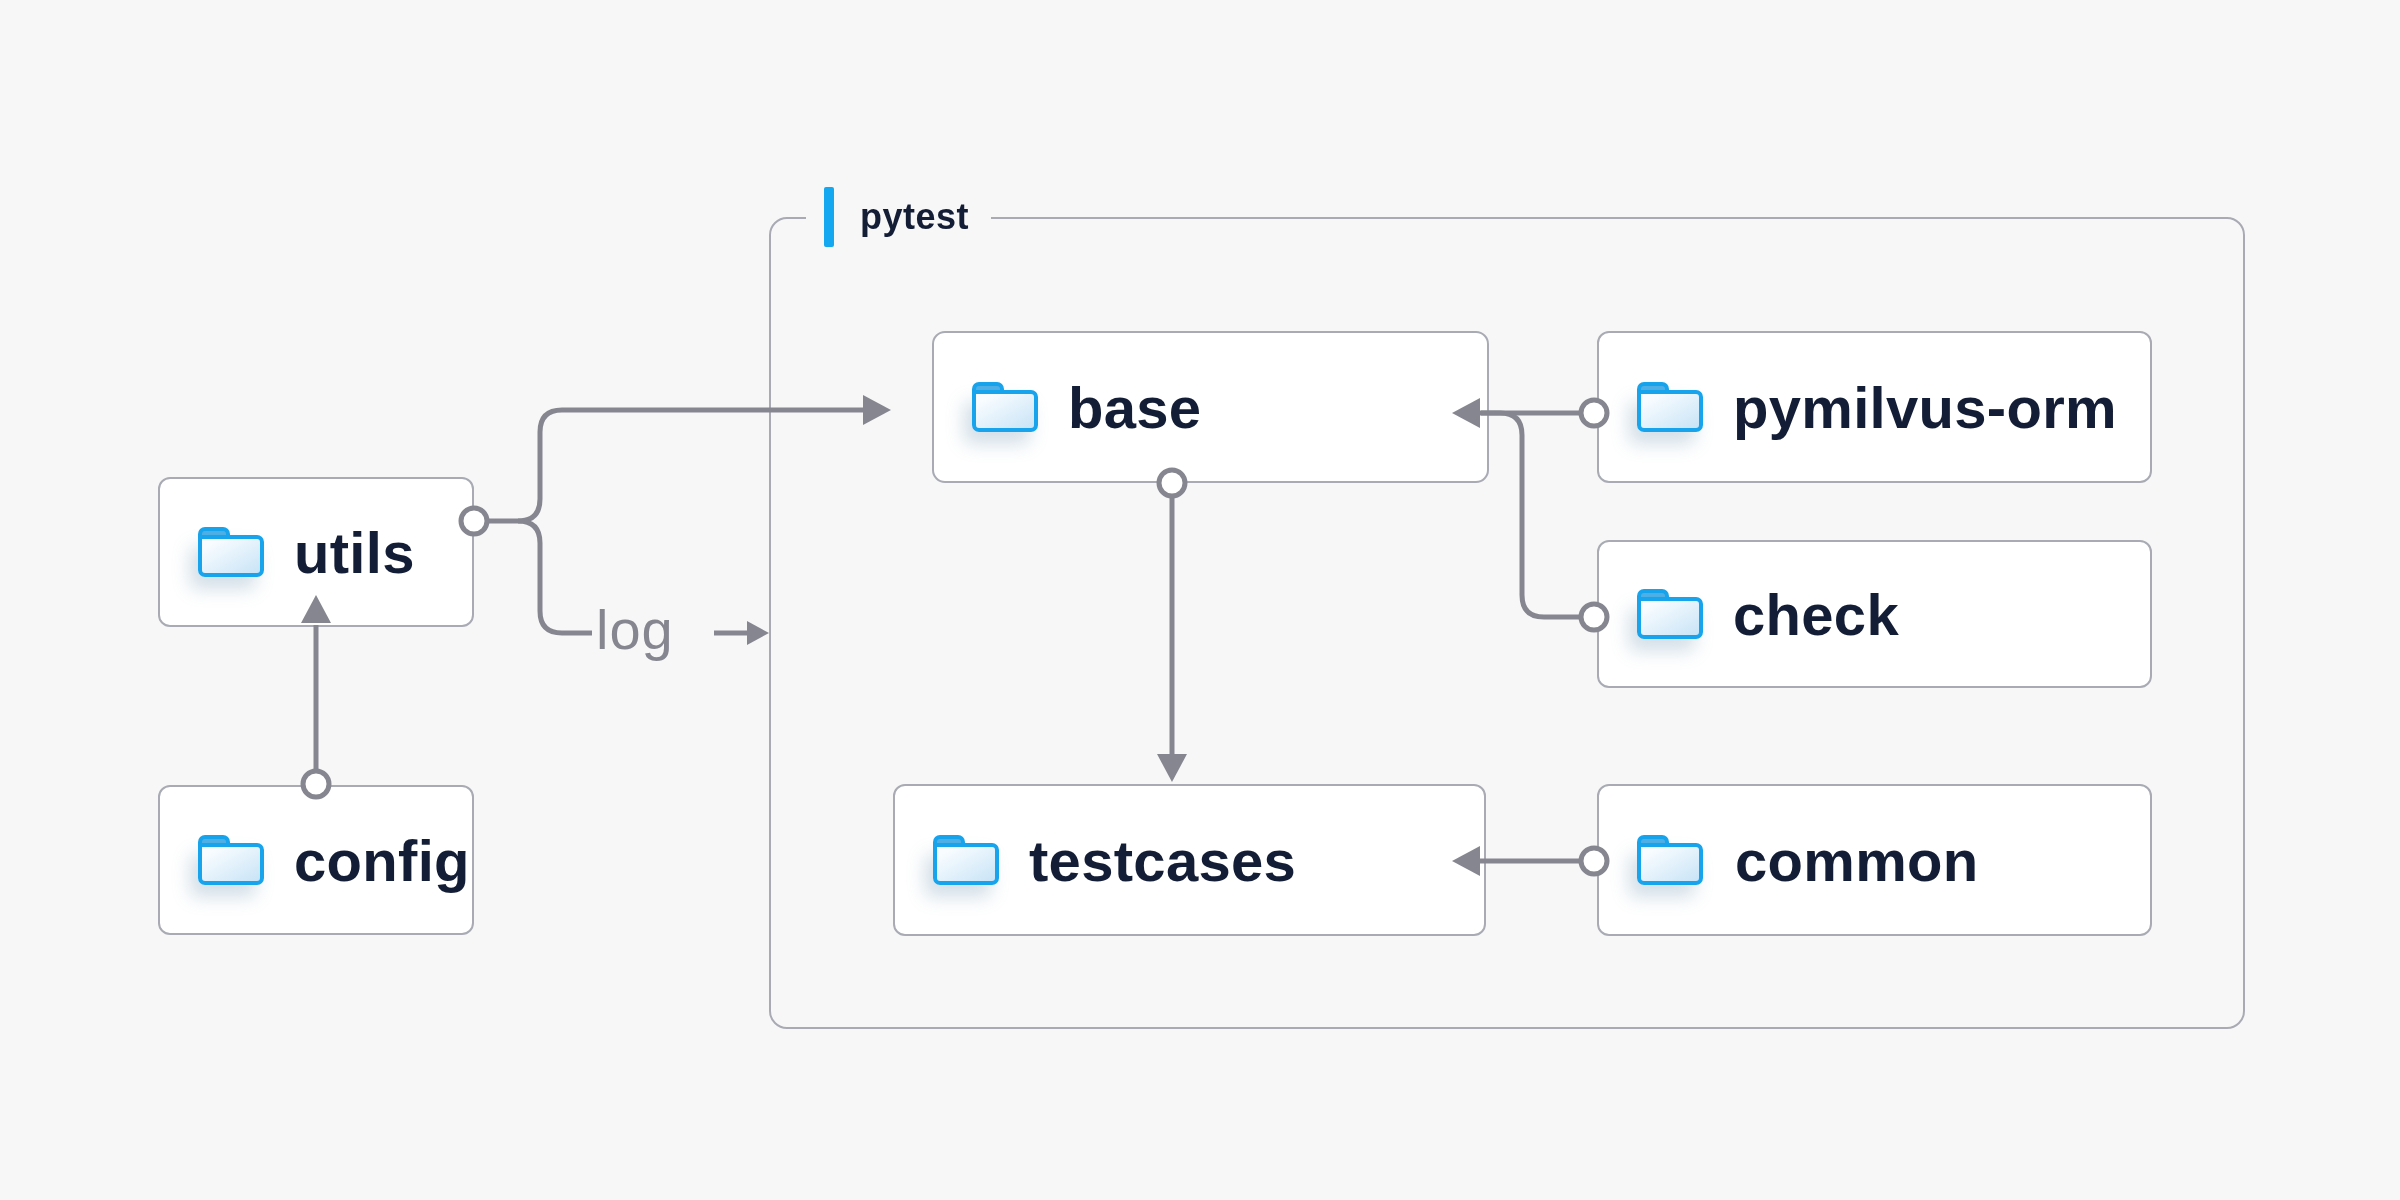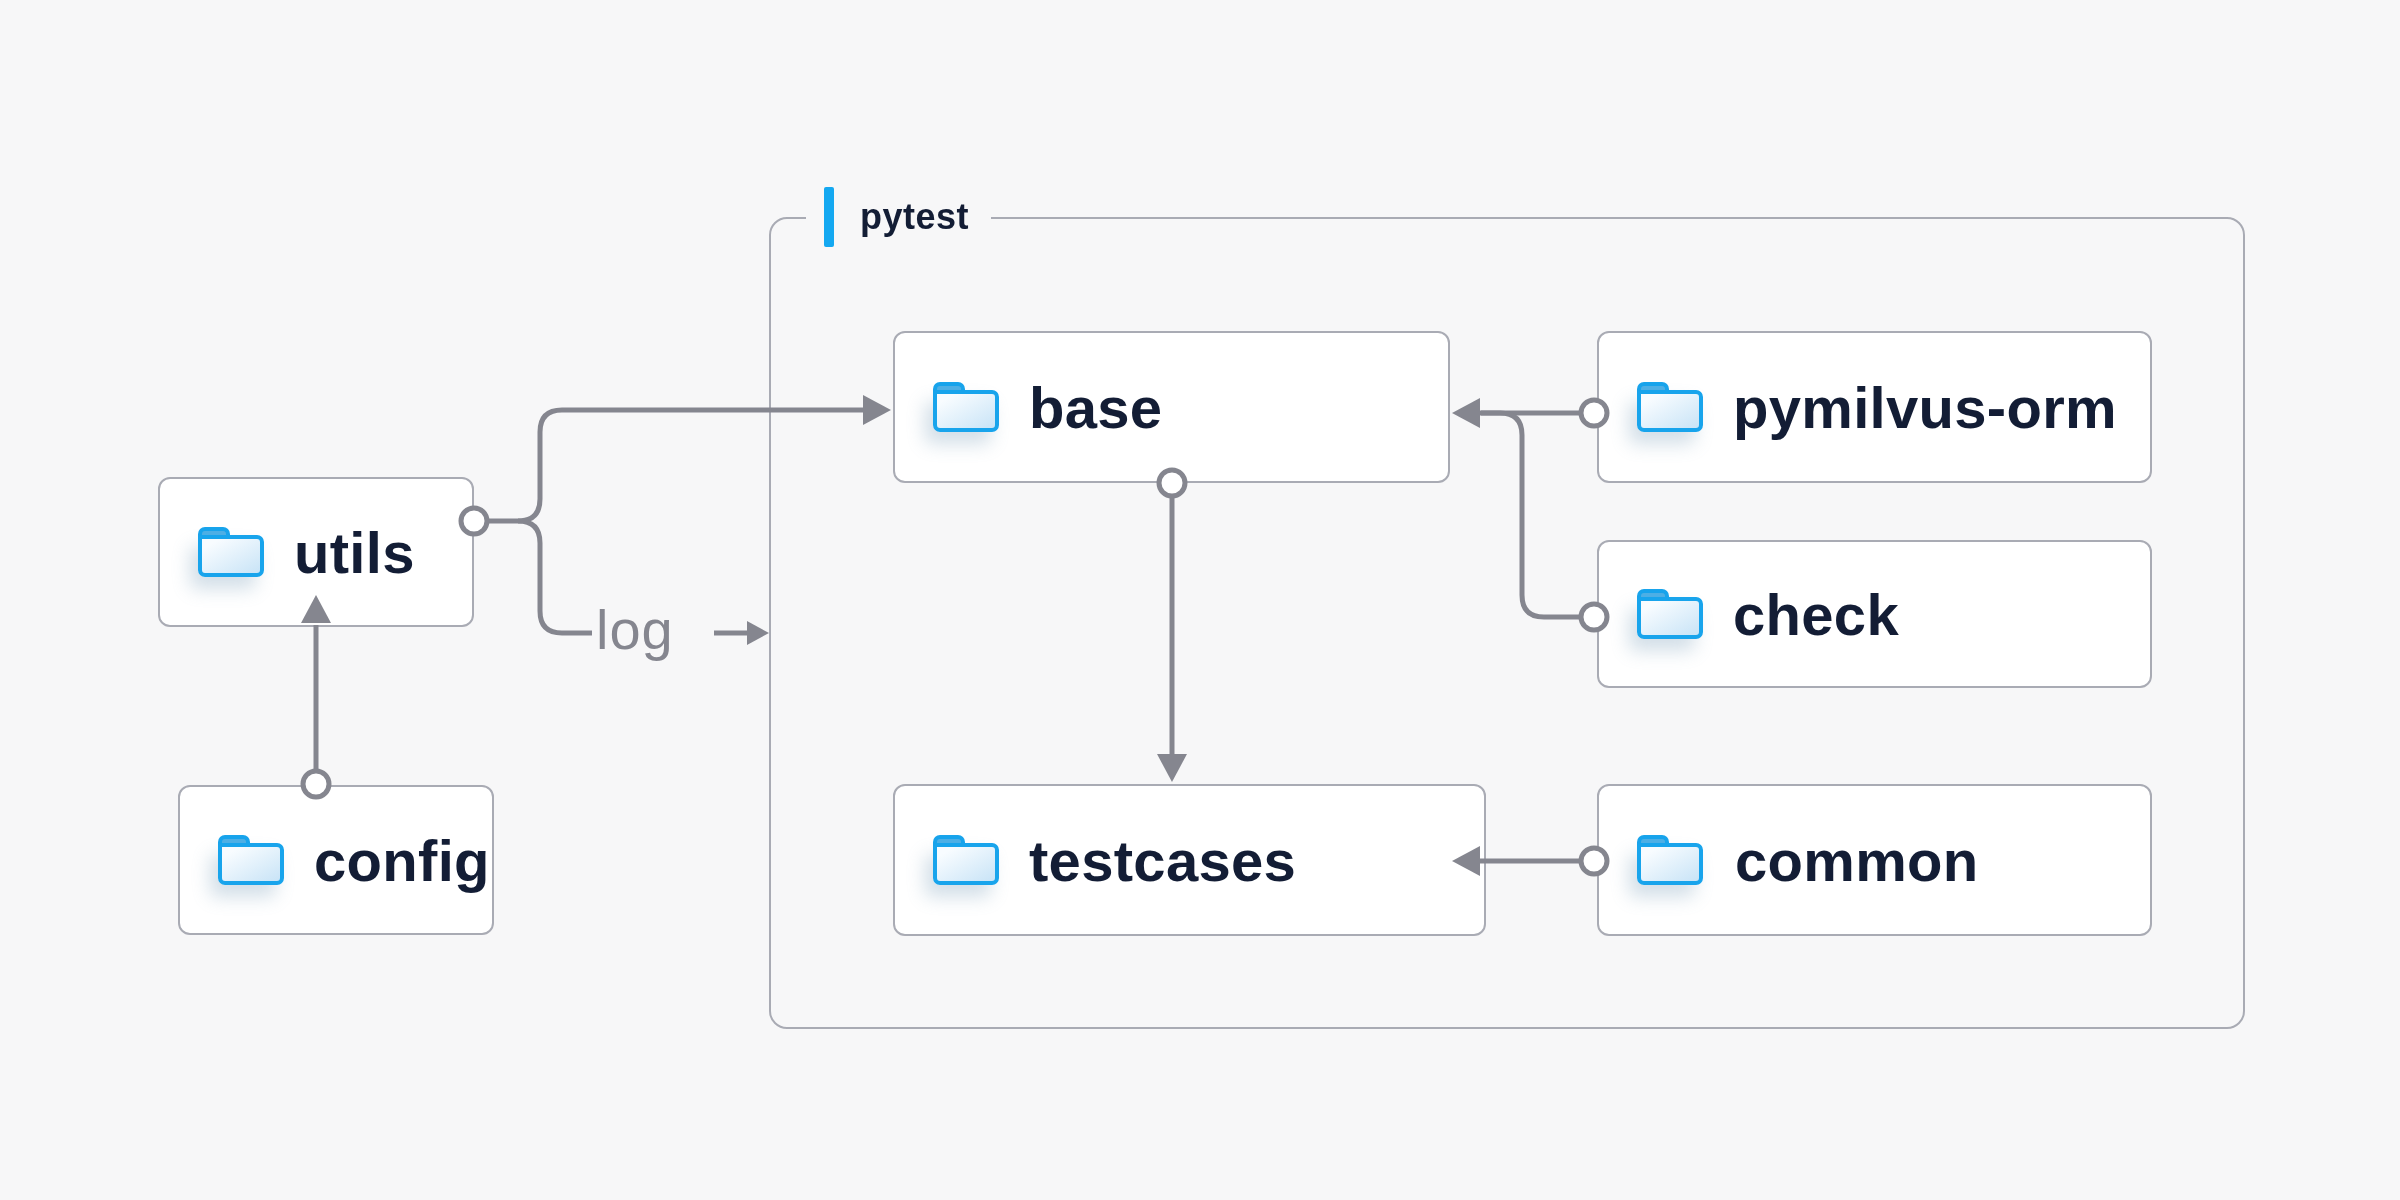--- a/index.html
+++ b/index.html
@@ -66,22 +66,22 @@
   }
   .node .node-label {
     font-size: 58px;
     font-weight: 700;
     color: #131d35;
     letter-spacing: 0.3px;
     white-space: nowrap;
   }
 
   .n-utils      { left: 158px;  top: 443px; width: 316px; height: 150px; margin-top: 34px; }
-  .n-config     { left: 158px;  top: 785px; width: 316px; height: 150px; margin-left: 20px; }
-  .n-base       { left: 893px;  top: 331px; width: 557px; height: 152px; }
+  .n-config     { left: 158px;  top: 785px; width: 316px; height: 150px; }
+  .n-base       { left: 932px;  top: 331px; width: 557px; height: 152px; border-radius: 13px; }
   .n-pymilvus   { left: 1597px; top: 331px; width: 555px; height: 152px; }
   .n-check      { left: 1597px; top: 540px; width: 555px; height: 148px; }
   .n-testcases  { left: 893px;  top: 784px; width: 593px; height: 152px; }
   .n-common     { left: 1597px; top: 784px; width: 555px; height: 152px; gap: 32px; }
 
   
   .folder {
     position: relative;
     width: 66px;
     height: 50px;

